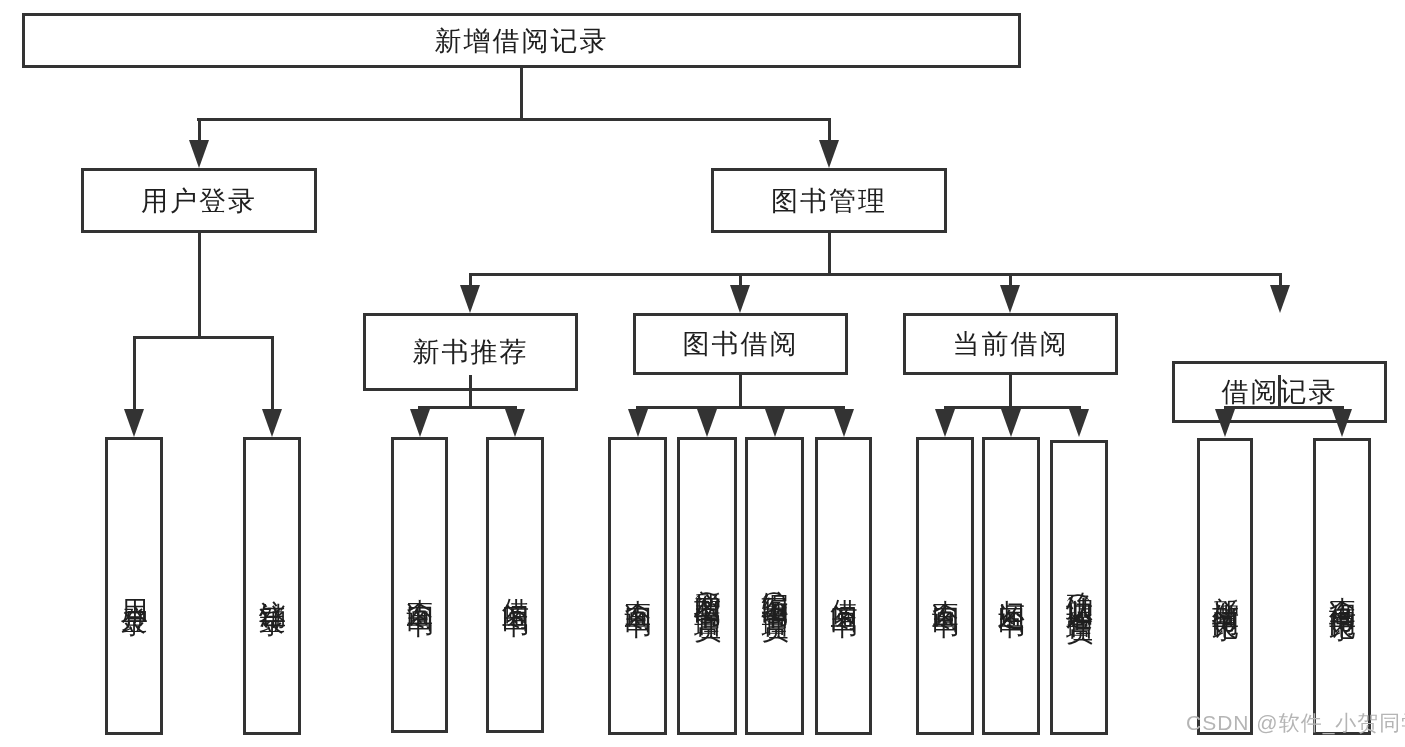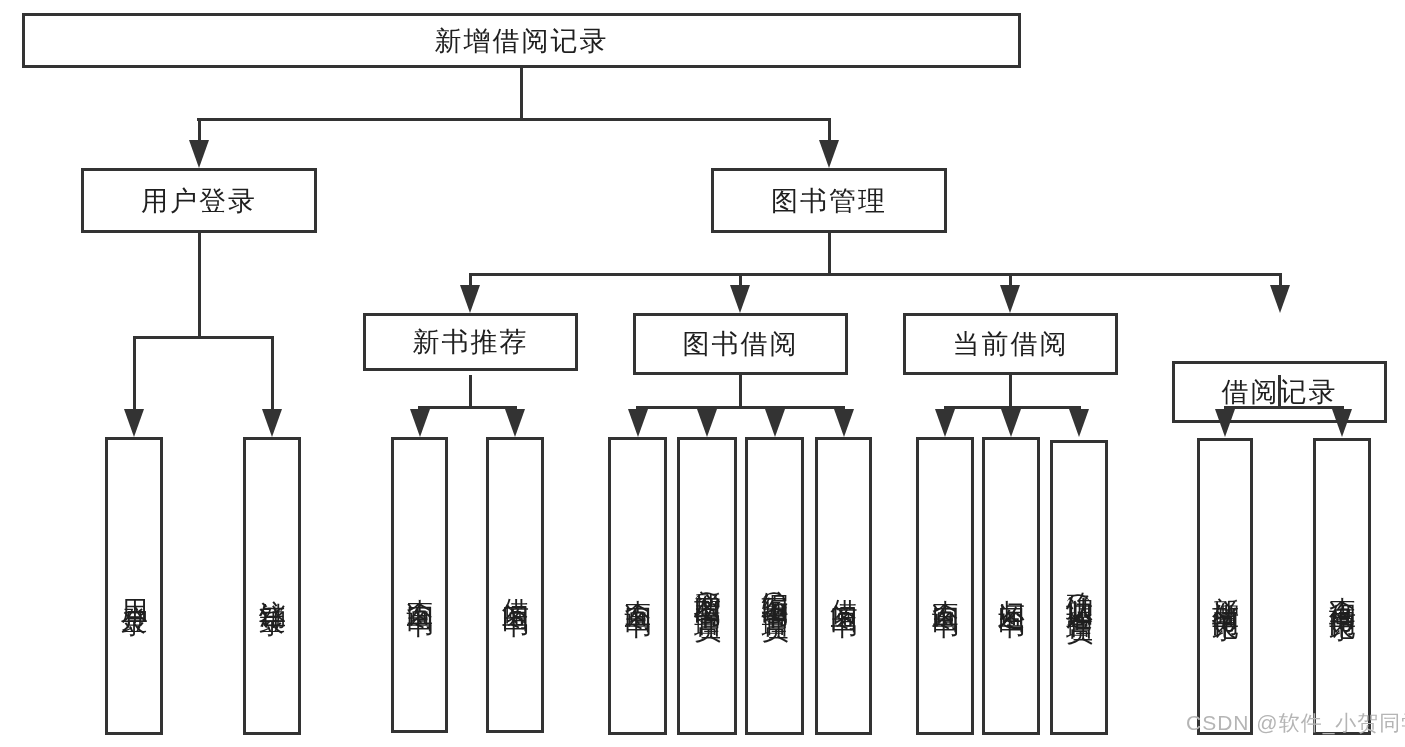--- a/index.html
+++ b/index.html
@@ -100,21 +100,21 @@
   <div class="arrow" style="left:738.5px;top:273px;height:12px;">
     <div class="arrow-head"></div>
   </div>
   <div class="arrow" style="left:1008.5px;top:273px;height:12px;">
     <div class="arrow-head"></div>
   </div>
   <div class="arrow" style="left:1278.5px;top:273px;height:12px;">
     <div class="arrow-head"></div>
   </div>
 
-  <div class="box-h" style="left:363px;top:313px;width:215px;height:58px;justify-content:center;">
+  <div class="box-h" style="left:363px;top:313px;width:215px;height:78px;justify-content:center;">
     <span>新书推荐</span>
   </div>
   <div class="box-h" style="left:633px;top:313px;width:215px;height:62px;">
     <span>图书借阅</span>
   </div>
   <div class="box-h" style="left:903px;top:313px;width:215px;height:62px;">
     <span>当前借阅</span>
   </div>
   <div class="box-h" style="left:1172px;top:313px;width:215px;height:62px;margin-top:48px;">
     <span>借阅记录</span>

